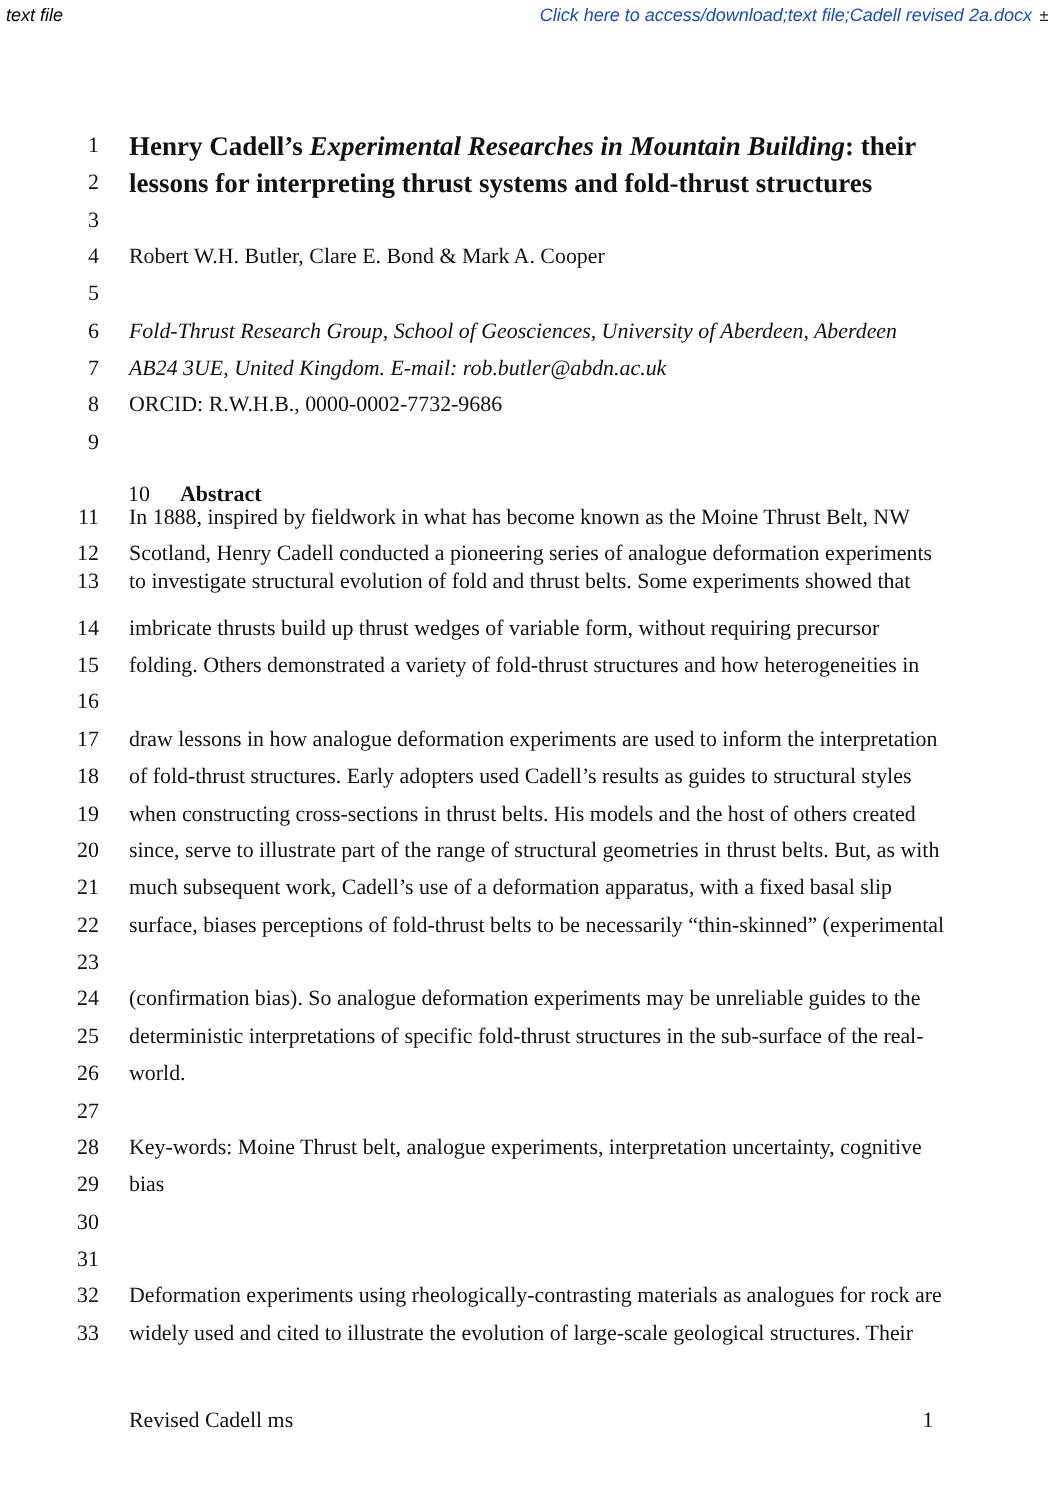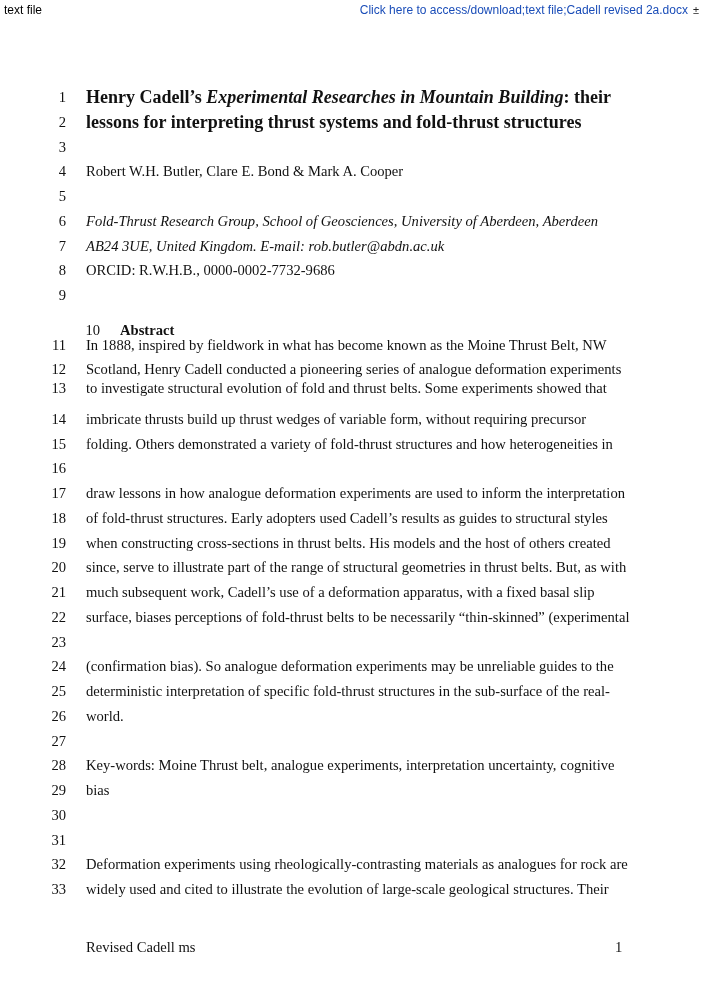--- a/index.html
+++ b/index.html
@@ -1,17 +1,17 @@
 <!DOCTYPE html>
 <html><head>
   <meta charset="utf-8">
   <style>
     html, body { margin: 0; padding: 0; background: #ffffff; }
     body { width: 707px; height: 1000px; position: relative; overflow: hidden; }
-    .topbar { position: absolute; top: 0; left: 0; width: 707px; height: 22px; }
+    .topbar { position: absolute; top: 0; left: 0; width: 707px; height: 22px; font-style: italic; }
     .topbar-left { position: absolute; left: 4px; top: 3px; font-family: "Liberation Sans", sans-serif; font-size: 12px; color: #000; }
     .topbar-right { position: absolute; right: 8px; top: 3px; font-family: "Liberation Sans", sans-serif; font-size: 12px; color: #1a4db8; text-decoration: none; cursor: pointer; }
     .topbar-right .dl-icon { color: #222; margin-left: 5px; font-size: 11px; }
     .page { position: absolute; left: 0; top: 0; width: 707px; height: 1000px; font-family: "Liberation Serif", serif; color: #111; }
     .line { position: absolute; left: 0; width: 707px; height: 24px; font-size: 14.6px; line-height: 24px; white-space: nowrap; }
     .ln { position: absolute; left: 30px; width: 36px; text-align: right; }
     .txt { position: absolute; left: 86px; }
     .title { font-weight: bold; font-size: 18px; }
     .it { font-style: italic; }
     .b { font-weight: bold; }
@@ -119,21 +119,21 @@
       </div>
       <div class="line" style="top: 629.5px;">
         <span class="ln">23</span>
       </div>
       <div class="line" style="top: 654.25px;">
         <span class="ln">24</span>
         <span class="txt"><span>(confirmation bias). So analogue deformation experiments may be unreliable guides to the</span></span>
       </div>
       <div class="line" style="top: 679px;">
         <span class="ln">25</span>
-        <span class="txt"><span>deterministic interpretation of specific fold-thrust structures in the sub-surface of the real-</span></span>
+        <span class="txt"><span>deterministic interpretations of specific fold-thrust structures in the sub-surface of the real-</span></span>
       </div>
       <div class="line" style="top: 703.75px;">
         <span class="ln">26</span>
         <span class="txt"><span>world.</span></span>
       </div>
       <div class="line" style="top: 728.5px;">
         <span class="ln">27</span>
         <span class="txt"></span>
       </div>
       <div class="line" style="top: 753.25px;">

